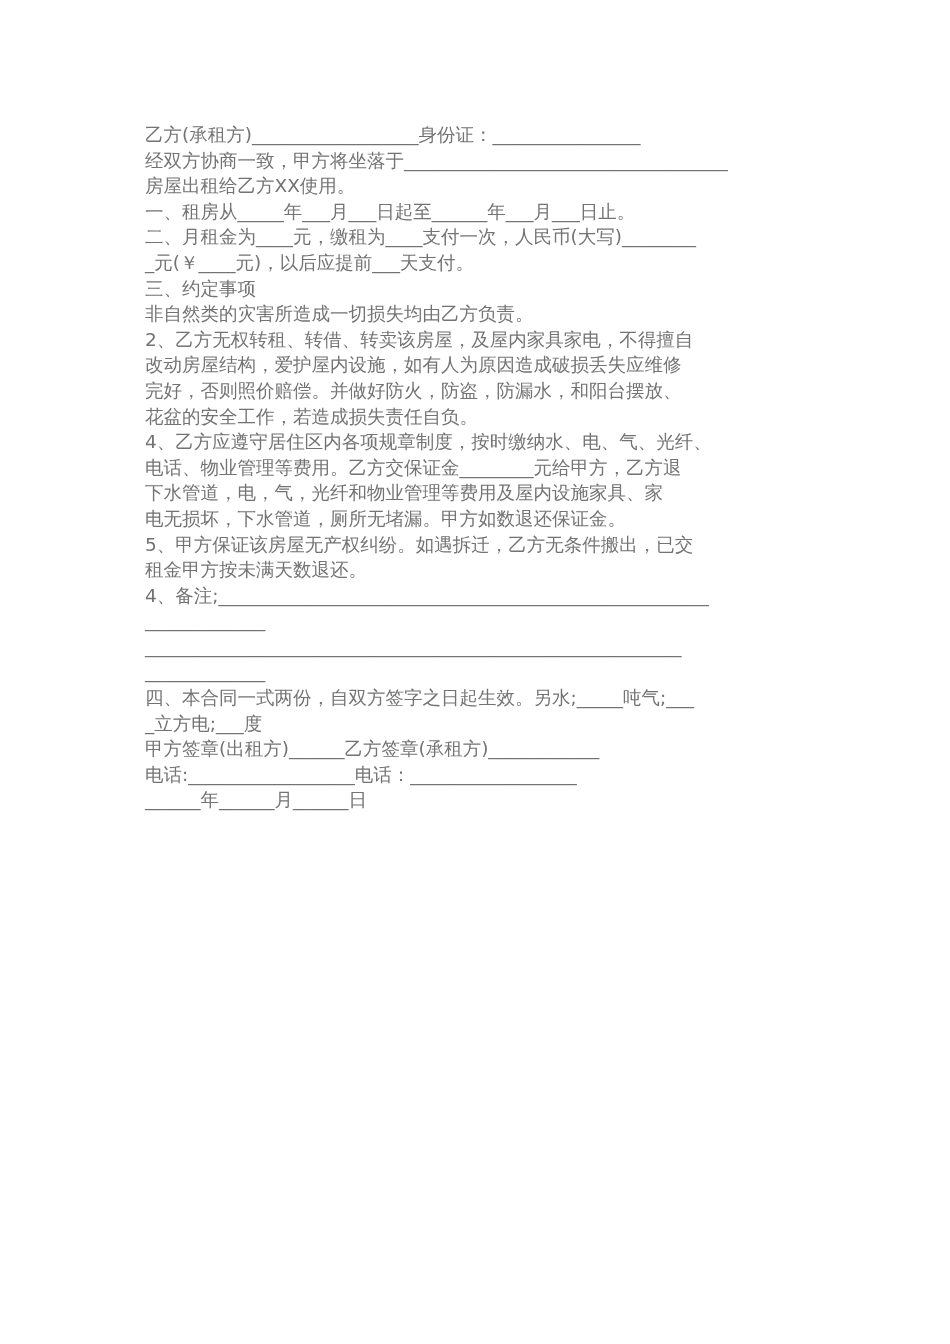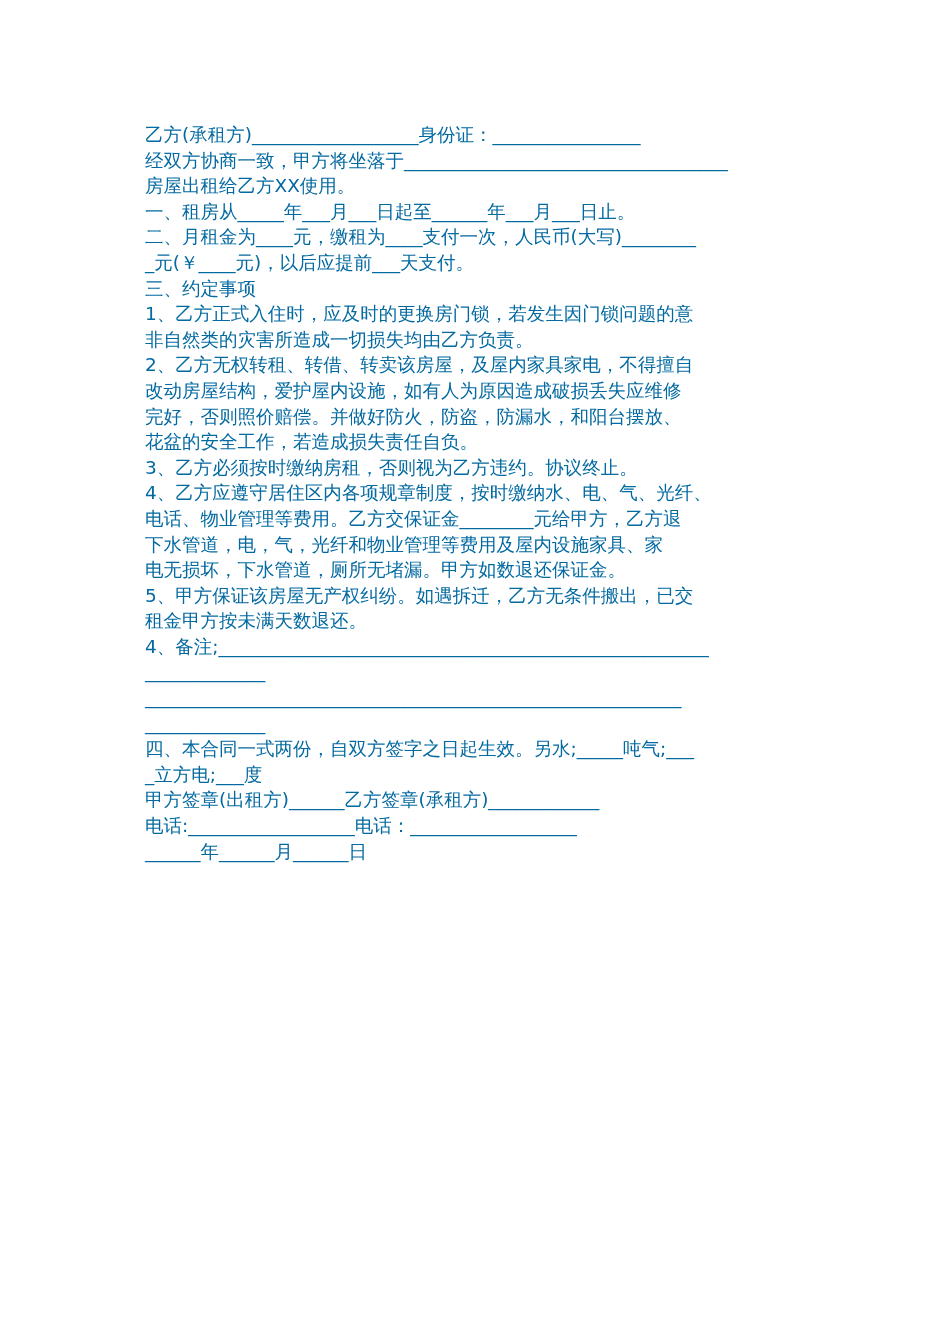--- a/index.html
+++ b/index.html
@@ -1,41 +1,39 @@
 <!DOCTYPE html>
 <html><head>
 <meta charset="utf-8">
 <style>
   html, body { margin: 0; padding: 0; background: #ffffff; }
   body { width: 950px; height: 1344px; position: relative; overflow: hidden; }
   .page {
     position: absolute; left: 145px; top: 122px; width: 668px;
     font-family: "DejaVu Sans", "Liberation Sans", sans-serif;
-    font-size: 18.5px; line-height: 25.6px; color: #0369a1;
+    font-size: 18.5px; line-height: 25.6px; color: #737373;
   }
   .line { white-space: pre; height: 25.6px; overflow: visible; }
 </style>
 </head>
 <body>
 
 <div class="page">
   <div class="line">乙方(承租方)__________________身份证：________________</div>
   <div class="line">经双方协商一致，甲方将坐落于___________________________________</div>
   <div class="line">房屋出租给乙方XX使用。</div>
   <div class="line">一、租房从_____年___月___日起至______年___月___日止。</div>
   <div class="line">二、月租金为____元，缴租为____支付一次，人民币(大写)________</div>
   <div class="line">_元(￥____元)，以后应提前___天支付。</div>
   <div class="line">三、约定事项</div>
-  <div class="line">1、乙方正式入住时，应及时的更换房门锁，若发生因门锁问题的意</div>
   <div class="line">非自然类的灾害所造成一切损失均由乙方负责。</div>
   <div class="line">2、乙方无权转租、转借、转卖该房屋，及屋内家具家电，不得擅自</div>
   <div class="line">改动房屋结构，爱护屋内设施，如有人为原因造成破损丢失应维修</div>
   <div class="line">完好，否则照价赔偿。并做好防火，防盗，防漏水，和阳台摆放、</div>
   <div class="line">花盆的安全工作，若造成损失责任自负。</div>
-  <div class="line">3、乙方必须按时缴纳房租，否则视为乙方违约。协议终止。</div>
   <div class="line">4、乙方应遵守居住区内各项规章制度，按时缴纳水、电、气、光纤、</div>
   <div class="line">电话、物业管理等费用。乙方交保证金________元给甲方，乙方退</div>
   <div class="line">下水管道，电，气，光纤和物业管理等费用及屋内设施家具、家</div>
   <div class="line">电无损坏，下水管道，厕所无堵漏。甲方如数退还保证金。</div>
   <div class="line">5、甲方保证该房屋无产权纠纷。如遇拆迁，乙方无条件搬出，已交</div>
   <div class="line">租金甲方按未满天数退还。</div>
   <div class="line">4、备注;_____________________________________________________</div>
   <div class="line">_____________</div>
   <div class="line">__________________________________________________________</div>
   <div class="line">_____________</div>

